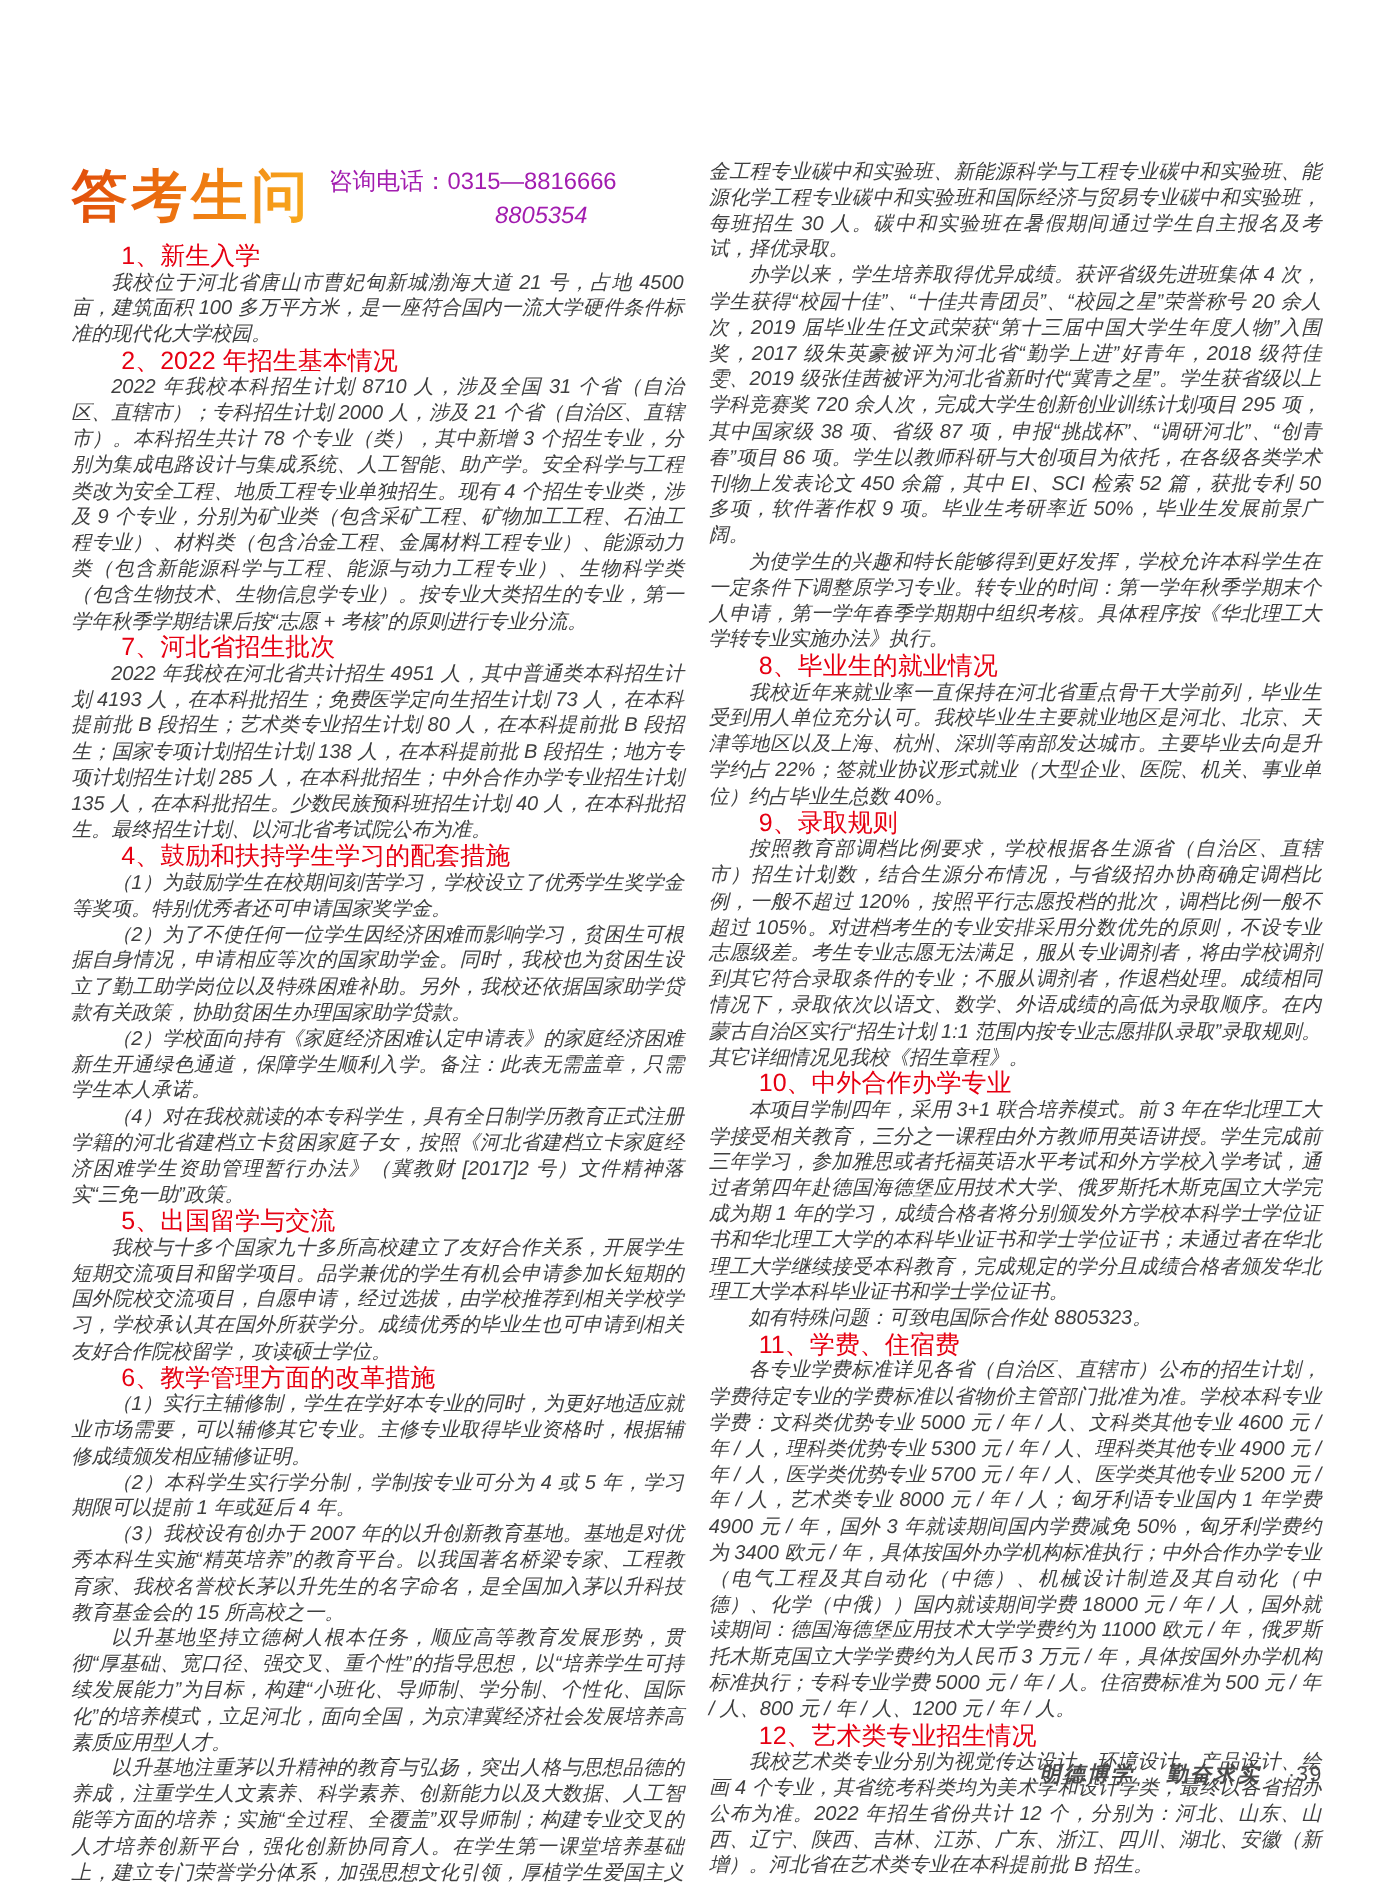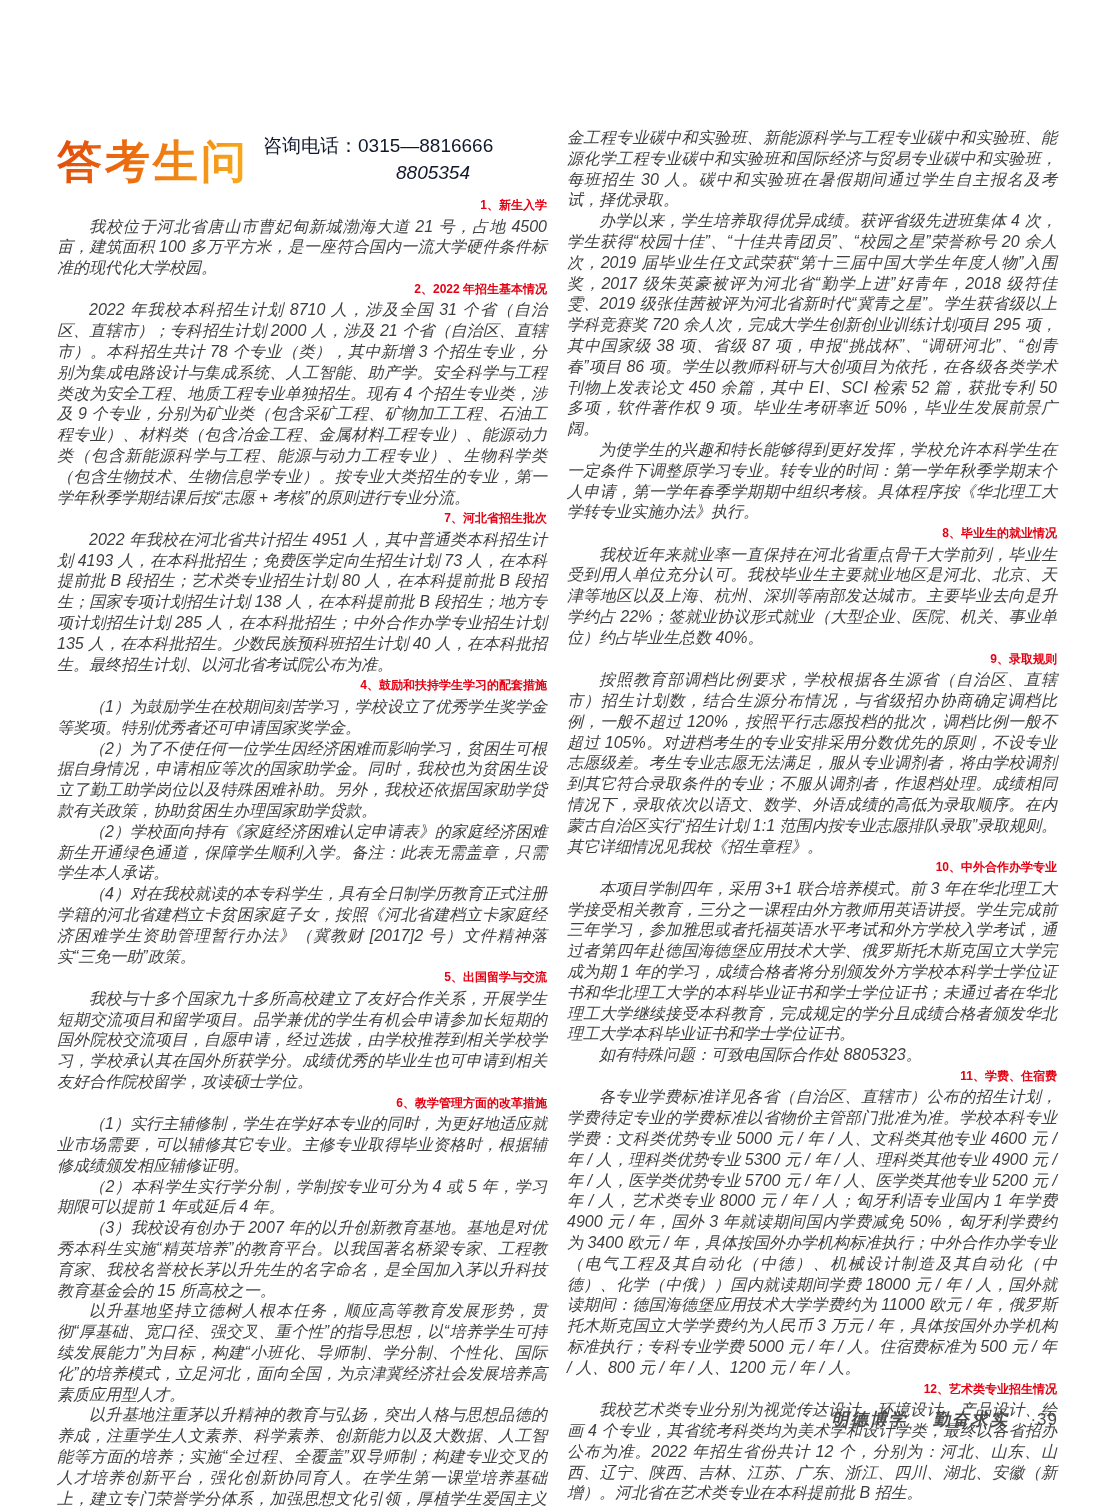--- a/index.html
+++ b/index.html
@@ -16,62 +16,61 @@
     left: 57px; top: 128px;
     width: 1000px;
     display: flex;
     gap: 20px;
   }
   .col { width: 490px; }
 
   
   .title-row {
     display: flex;
-    align-items: flex-end;
+    align-items: center;
     margin-bottom: 9px;
   }
   .page-title {
     font-size: 45px;
     font-weight: 800;
     letter-spacing: 3px;
     line-height: 1.1;
     background: linear-gradient(100deg, #e2500b 5%, #ef7d12 55%, #f8a81d 95%);
     -webkit-background-clip: text;
     background-clip: text;
     color: transparent;
     white-space: nowrap;
   }
   .phone-block {
     margin-left: 14px;
     margin-top: 4px;
     font-size: 19px;
     line-height: 27px;
-    color: #0f172a;
+    color: #a21caf;
     white-space: nowrap;
   }
   .phone-line2 { padding-left: 133px; font-style: italic; }
 
   
   .para {
     font-size: 16px;
     line-height: 20.8px;
     text-align: justify;
     text-indent: 2em;
     margin: 0;
     font-style: italic;
   }
   .para.flush { text-indent: 0; }
   .sec-heading {
-    font-size: 12px;
+    font-size: 20px;
     line-height: 21.5px;
-    font-weight: bold;
+    font-weight: normal;
     color: var(--heading-red, #e60012);
     padding-left: 2em;
     margin: 0;
-    text-align: right;
   }
 
   
   .footer {
     position: absolute;
     right: 50px; top: 1408px;
     font-family: "DejaVu Serif", "Liberation Serif", serif;
     font-size: 17px;
     color: #4a4a4a;
     letter-spacing: 2px;

